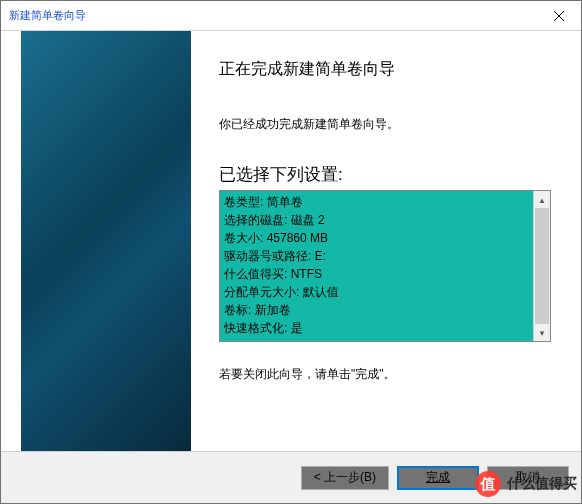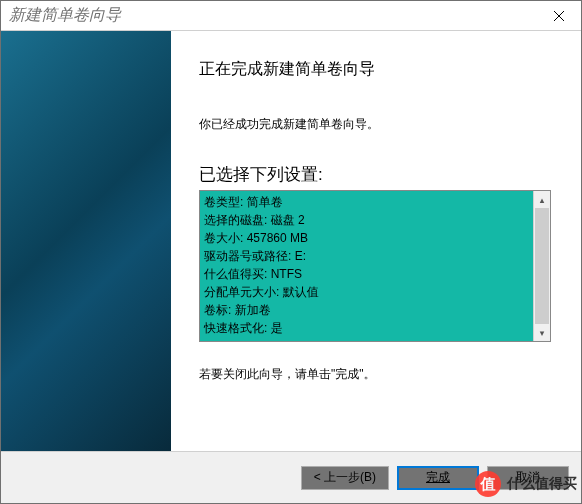--- a/index.html
+++ b/index.html
@@ -18,35 +18,35 @@
   }
   .titlebar {
     height: 30px;
     display: flex; align-items: center;
     padding-left: 8px;
     background: #fff;
     border-bottom: 1px solid #d0d0d0;
     position: relative;
   }
   .titlebar .title {
-    font-size: 16px;
-    color: #737373;
-    font-style: italic;
+    font-size: 11px;
+    color: #1d4ed8;
   }
   .close-btn {
     position: absolute; right: 0; top: 0;
     width: 45px; height: 29px;
     display: flex; align-items: center; justify-content: center;
     cursor: pointer;
   }
   .close-btn svg { width: 10px; height: 10px; }
 
   .body {
     flex: 1;
     display: flex;
+    margin-left: 20px;
   }
   .side-graphic {
     width: 170px;
     background: linear-gradient(135deg, #1a6f8f 0%, #0a4058 45%, #0f5070 60%, #082a3b 100%);
   }
   .content {
     flex: 1;
     padding: 18px 30px 10px 28px;
     color: #000;
     display: flex; flex-direction: column;

